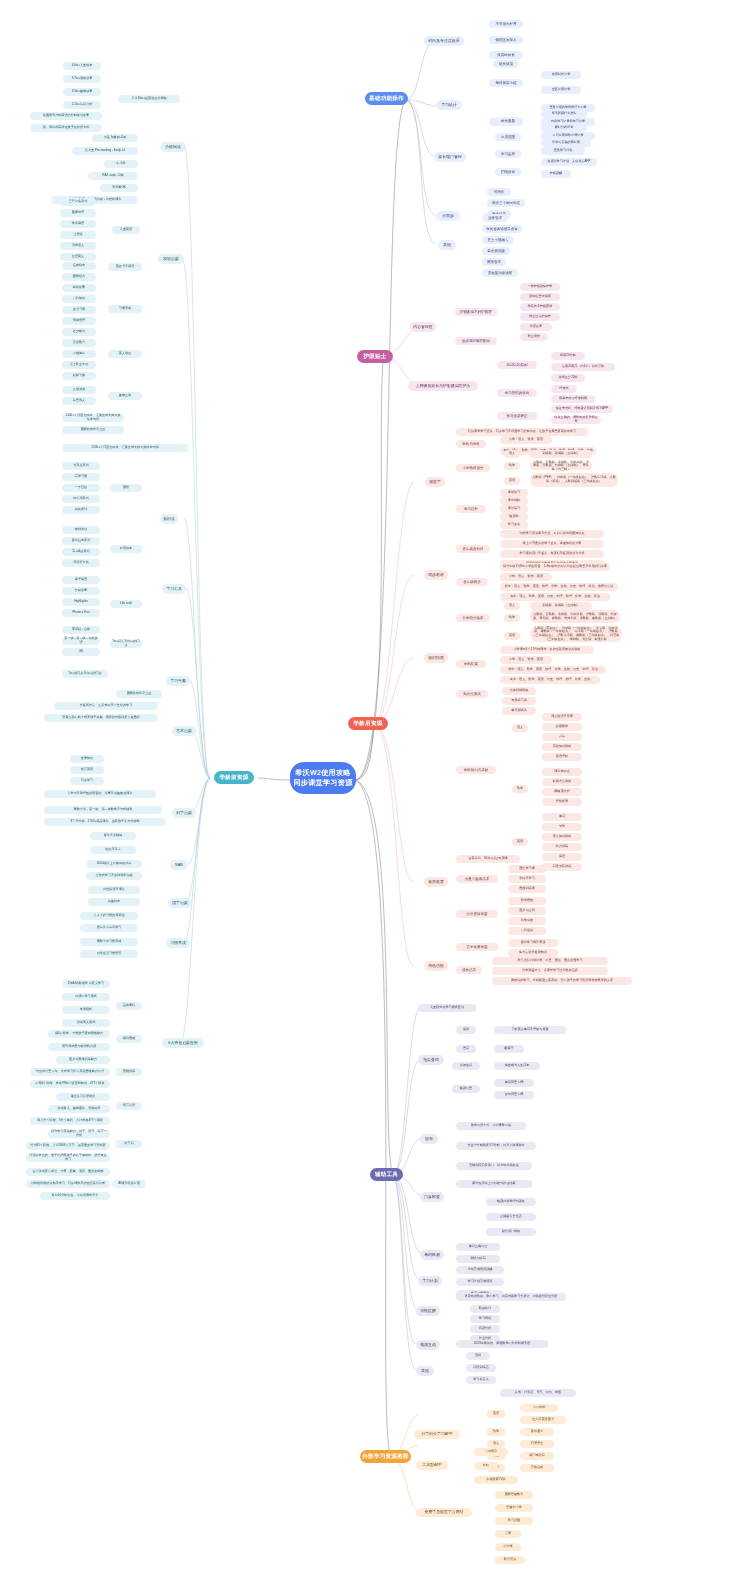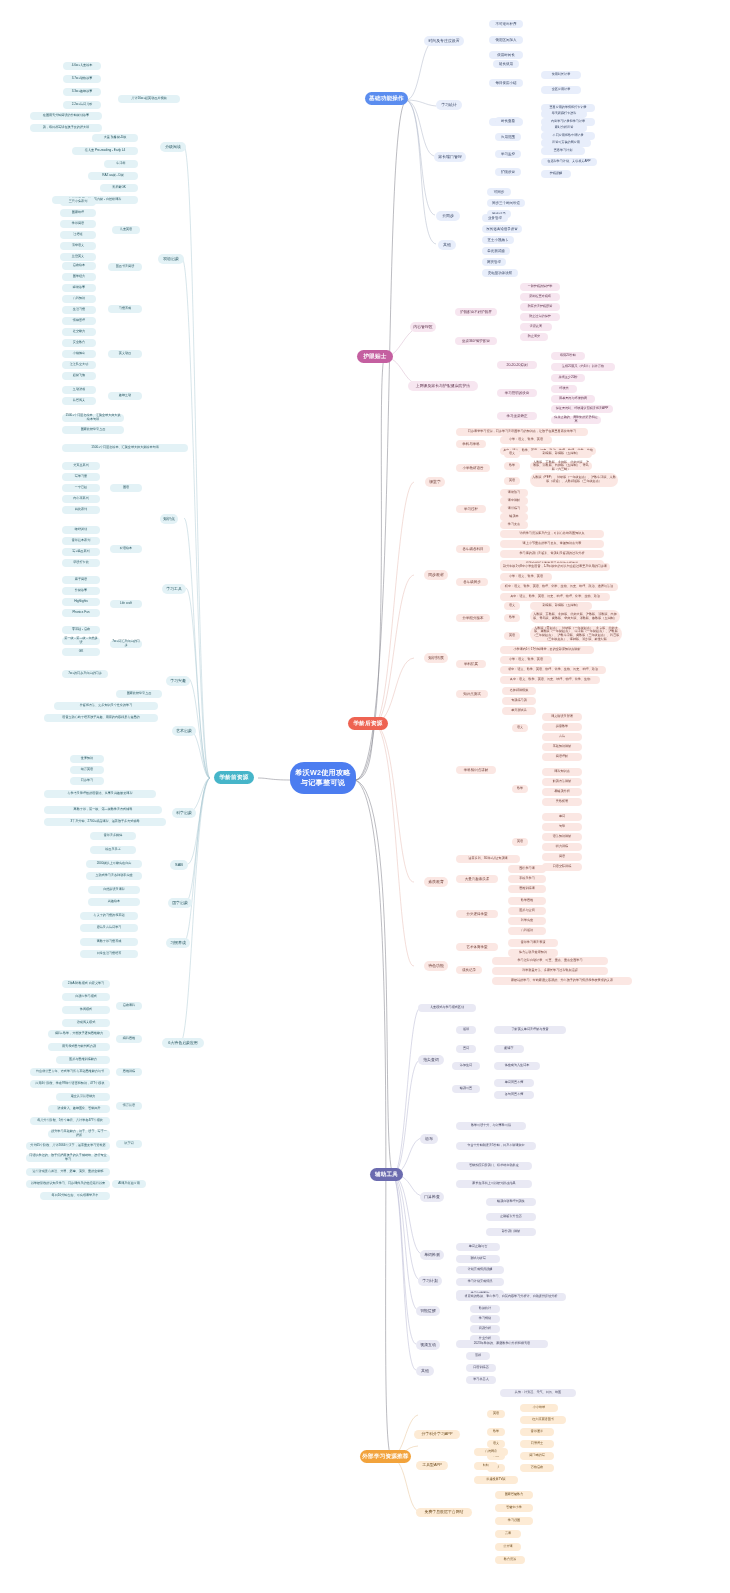--- a/index.html
+++ b/index.html
@@ -86,21 +86,21 @@
       <path d="M210,778 C202,778 200,732 190,730"></path>
       <path d="M210,778 C202,780 200,810 190,812"></path>
       <path d="M210,778 C200,780 198,862 188,864"></path>
       <path d="M210,778 C198,782 196,900 186,902"></path>
       <path d="M210,778 C196,784 194,940 184,942"></path>
       <path d="M210,778 C194,786 192,1040 180,1044"></path>
     </g>
   </svg>
 
   <div class="node root" style="left:290px;top:762px;width:66px;height:32px;">希沃W2使用攻略
-与记事整可说</div>
+同步课堂学习资源</div>
 
   <div class="node main m-blue" style="left:365px;top:92px;width:43px;height:13px;">基础功能操作</div>
   <div class="node main m-pink" style="left:357px;top:350px;width:36px;height:13px;">护眼贴士</div>
   <div class="node main m-red" style="left:348px;top:717px;width:40px;height:13px;">学龄后资源</div>
   <div class="node main m-purple" style="left:370px;top:1168px;width:33px;height:13px;">辅助工具</div>
   <div class="node main m-orange" style="left:360px;top:1450px;width:51px;height:13px;">外部学习资源推荐</div>
   <div class="node main m-teal" style="left:214px;top:771px;width:40px;height:13px;">学龄前资源</div>
 
   <div class="node sub t-blue lvl2" style="left:424px;top:36px;width:40px;height:10px;">时间及专注度设置</div>
   <div class="node sub t-blue" style="left:489px;top:20px;width:34px;height:8px;">不可退出程序</div>

